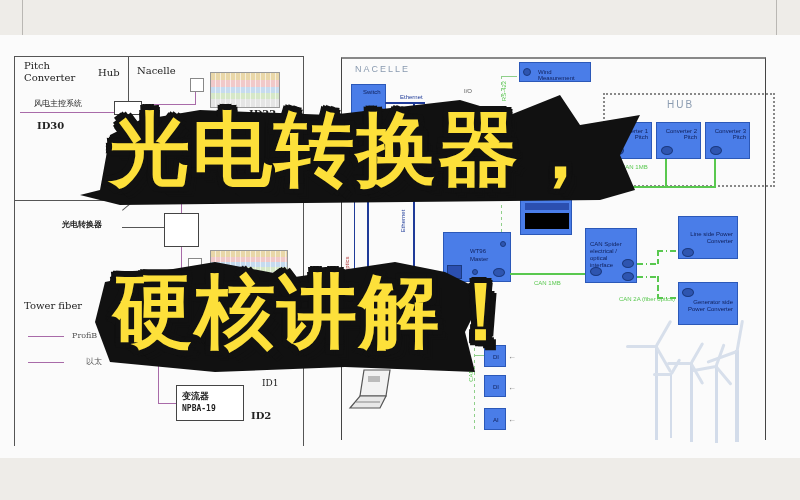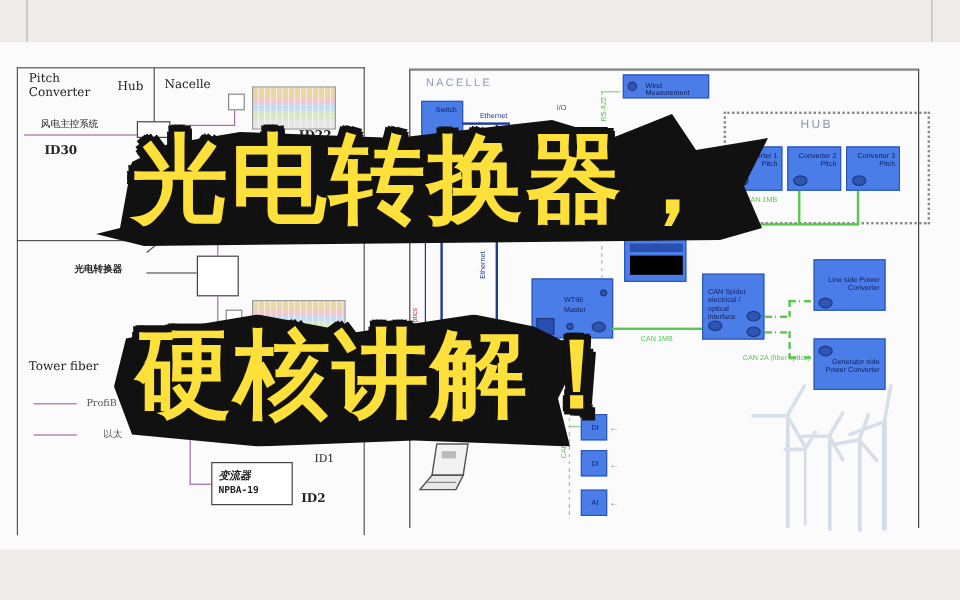--- a/index.html
+++ b/index.html
@@ -97,21 +97,21 @@
   <div class="serif" style="left:24px; top:300px; font-size:10px;">Tower fiber</div>
   <div class="pl" style="left:28px; top:336px; width:36px; height:1px;"></div>
   <div class="serif" style="left:72px; top:331px; font-size:8px; color:#555;">ProfiB</div>
   <div class="pl" style="left:28px; top:362px; width:36px; height:1px;"></div>
   <div class="serif" style="left:86px; top:356px; font-size:8px; color:#555;">以太</div>
 
   <div class="serif" style="left:262px; top:378px; font-size:9px;">ID1</div>
   <div class="pl" style="left:158px; top:362px; width:1px; height:42px;"></div>
   <div class="pl" style="left:158px; top:403px; width:18px; height:1px;"></div>
   <div class="box" style="left:176px; top:385px; width:68px; height:36px;">
-    <div class="serif" style="left:5px; top:4px; font-size:9px; font-weight:bold;font-style:italic;">变流器</div>
+    <div class="serif" style="left:5px; top:4px; font-size:9px; font-weight:bold;">变流器</div>
     <div class="mono" style="left:5px; top:18px; font-size:8px; font-weight:bold;">NPBA-19</div>
   </div>
   <div class="serif" style="left:251px; top:410px; font-size:10px; font-weight:bold;">ID2</div>
 </div>
 
 <div>
   <div class="right-frame"></div>
   <div class="lbl" style="left:355px; top:64px; font-size:9px; color:#8a9bb0; letter-spacing:2px;">NACELLE</div>
 
   <div class="blue" style="left:351px; top:84px; width:35px; height:40px;">

